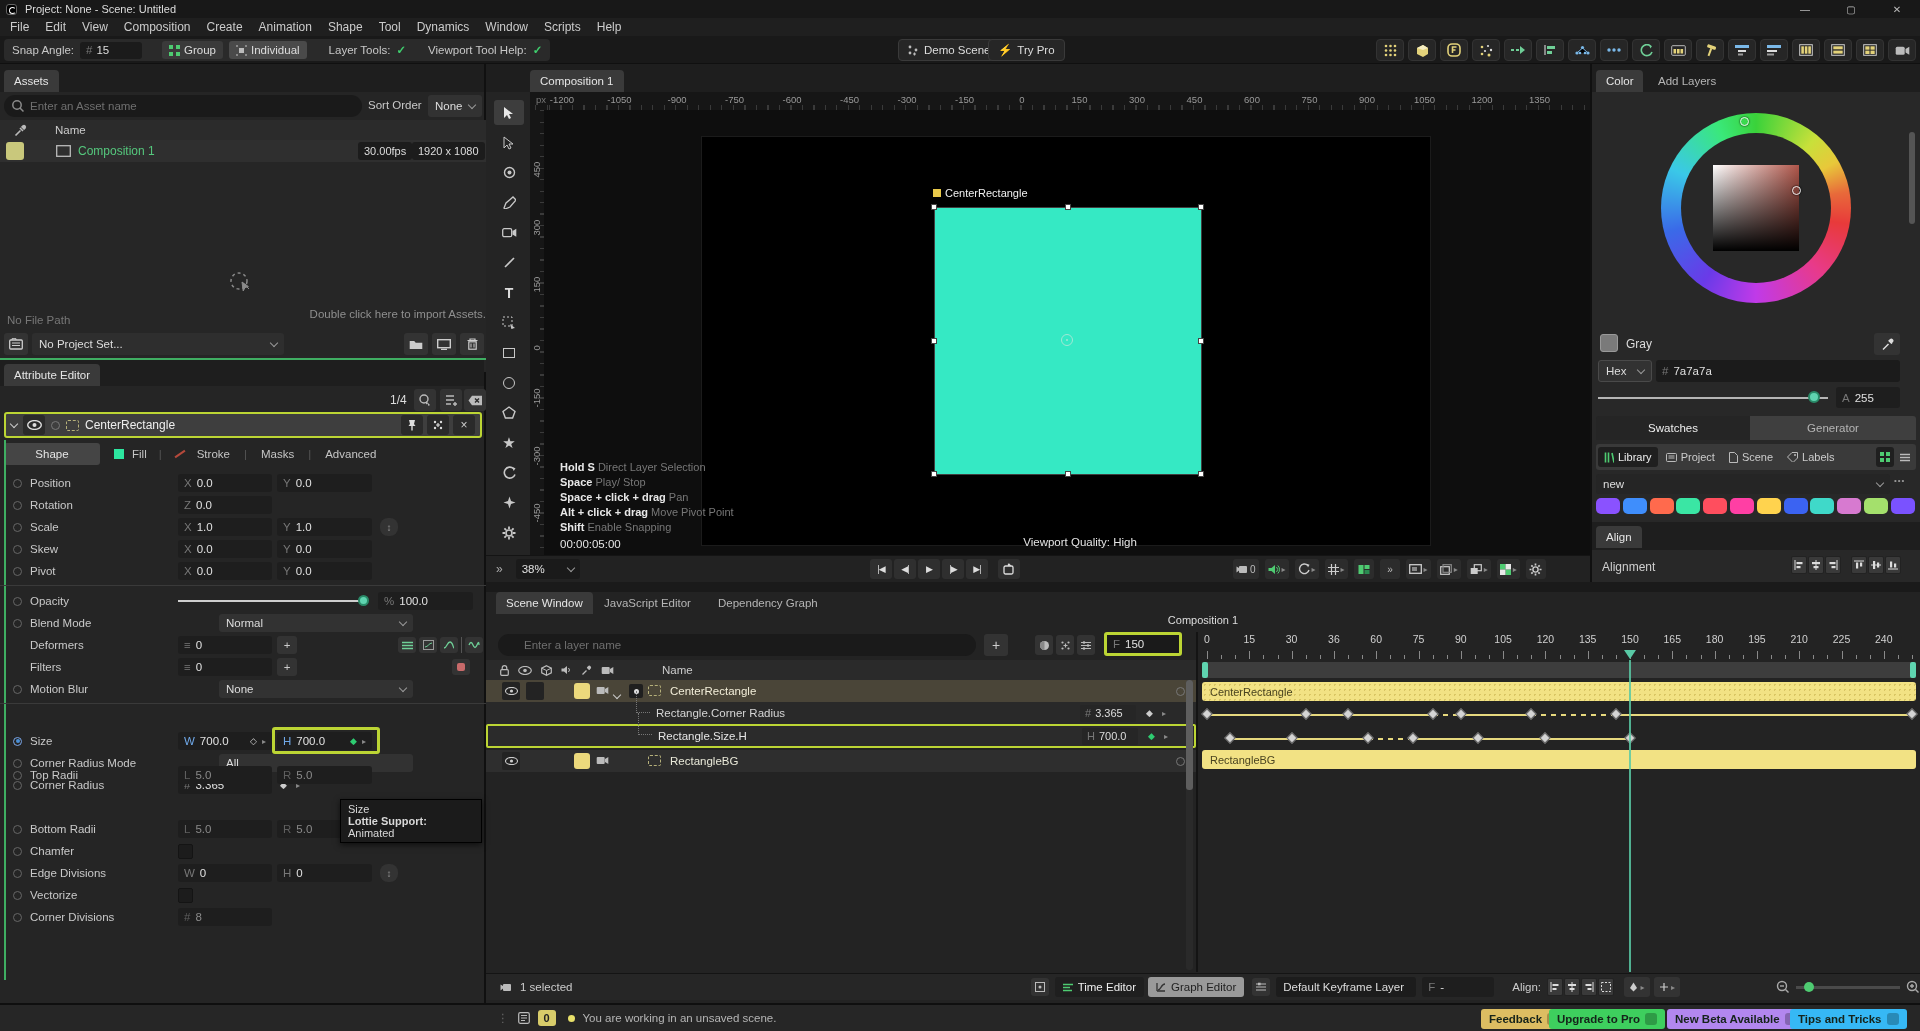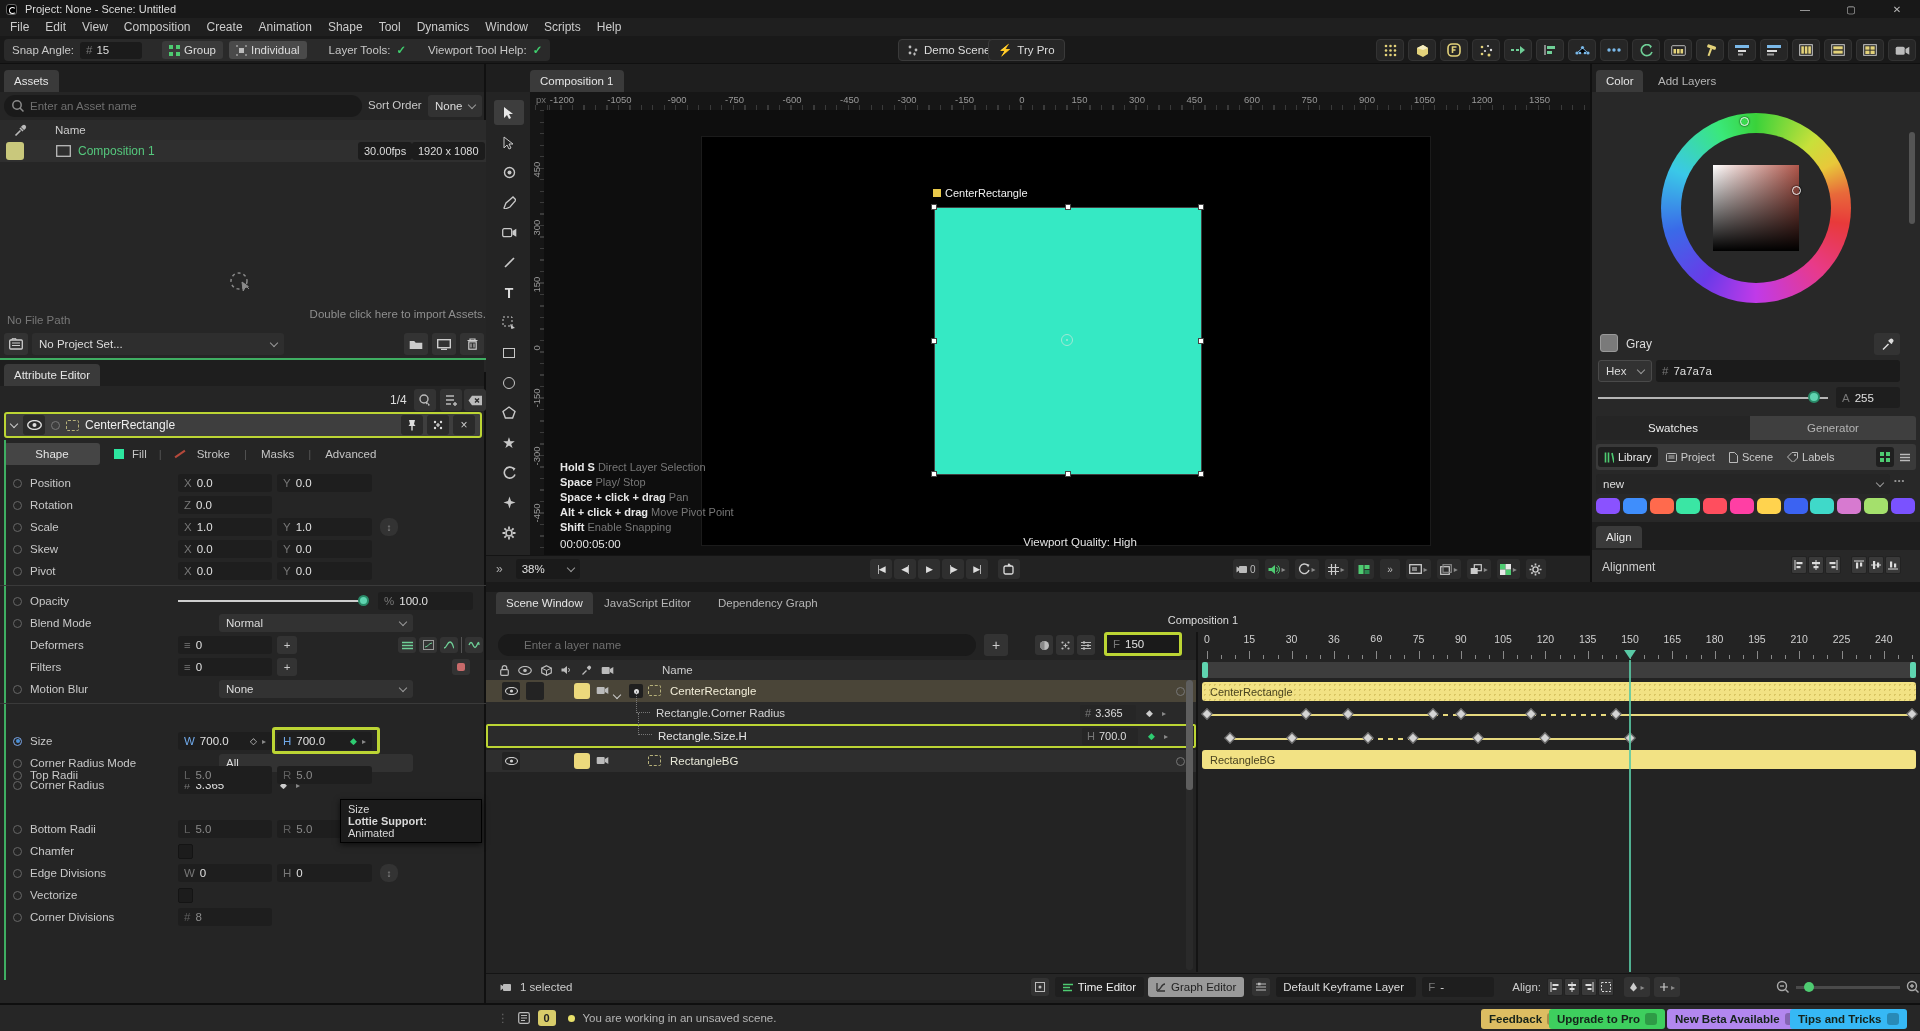--- a/index.html
+++ b/index.html
@@ -1334,21 +1334,21 @@
           <span class="trtick" style="left: 643.5px; height: 8px;"></span>
           <span class="trtick" style="left: 657.6px; height: 4px;"></span>
           <span class="trtick" style="left: 671.7px; height: 4px;"></span>
           <span class="trtick" style="left: 685.8px; height: 8px;"></span>
           <span class="trtick" style="left: 699.9px; height: 4px;"></span>
           <span class="trtick" style="left: 714px; height: 4px;"></span>
           <span class="trlabel" style="left: 9px;">0</span>
           <span class="trlabel" style="left: 51.3px;">15</span>
           <span class="trlabel" style="left: 93.6px;">30</span>
           <span class="trlabel" style="left: 135.9px;">36</span>
-          <span class="trlabel" style="left: 178.2px; font-family: Liberation Mono, monospace;">60</span>
+          <span class="trlabel" style="left: 178.2px;">60</span>
           <span class="trlabel" style="left: 220.5px;">75</span>
           <span class="trlabel" style="left: 262.8px;">90</span>
           <span class="trlabel" style="left: 305.1px;">105</span>
           <span class="trlabel" style="left: 347.4px;">120</span>
           <span class="trlabel" style="left: 389.7px;">135</span>
           <span class="trlabel" style="left: 432px;">150</span>
           <span class="trlabel" style="left: 474.3px;">165</span>
           <span class="trlabel" style="left: 516.6px;">180</span>
           <span class="trlabel" style="left: 558.9px;">195</span>
           <span class="trlabel" style="left: 601.2px;">210</span>

